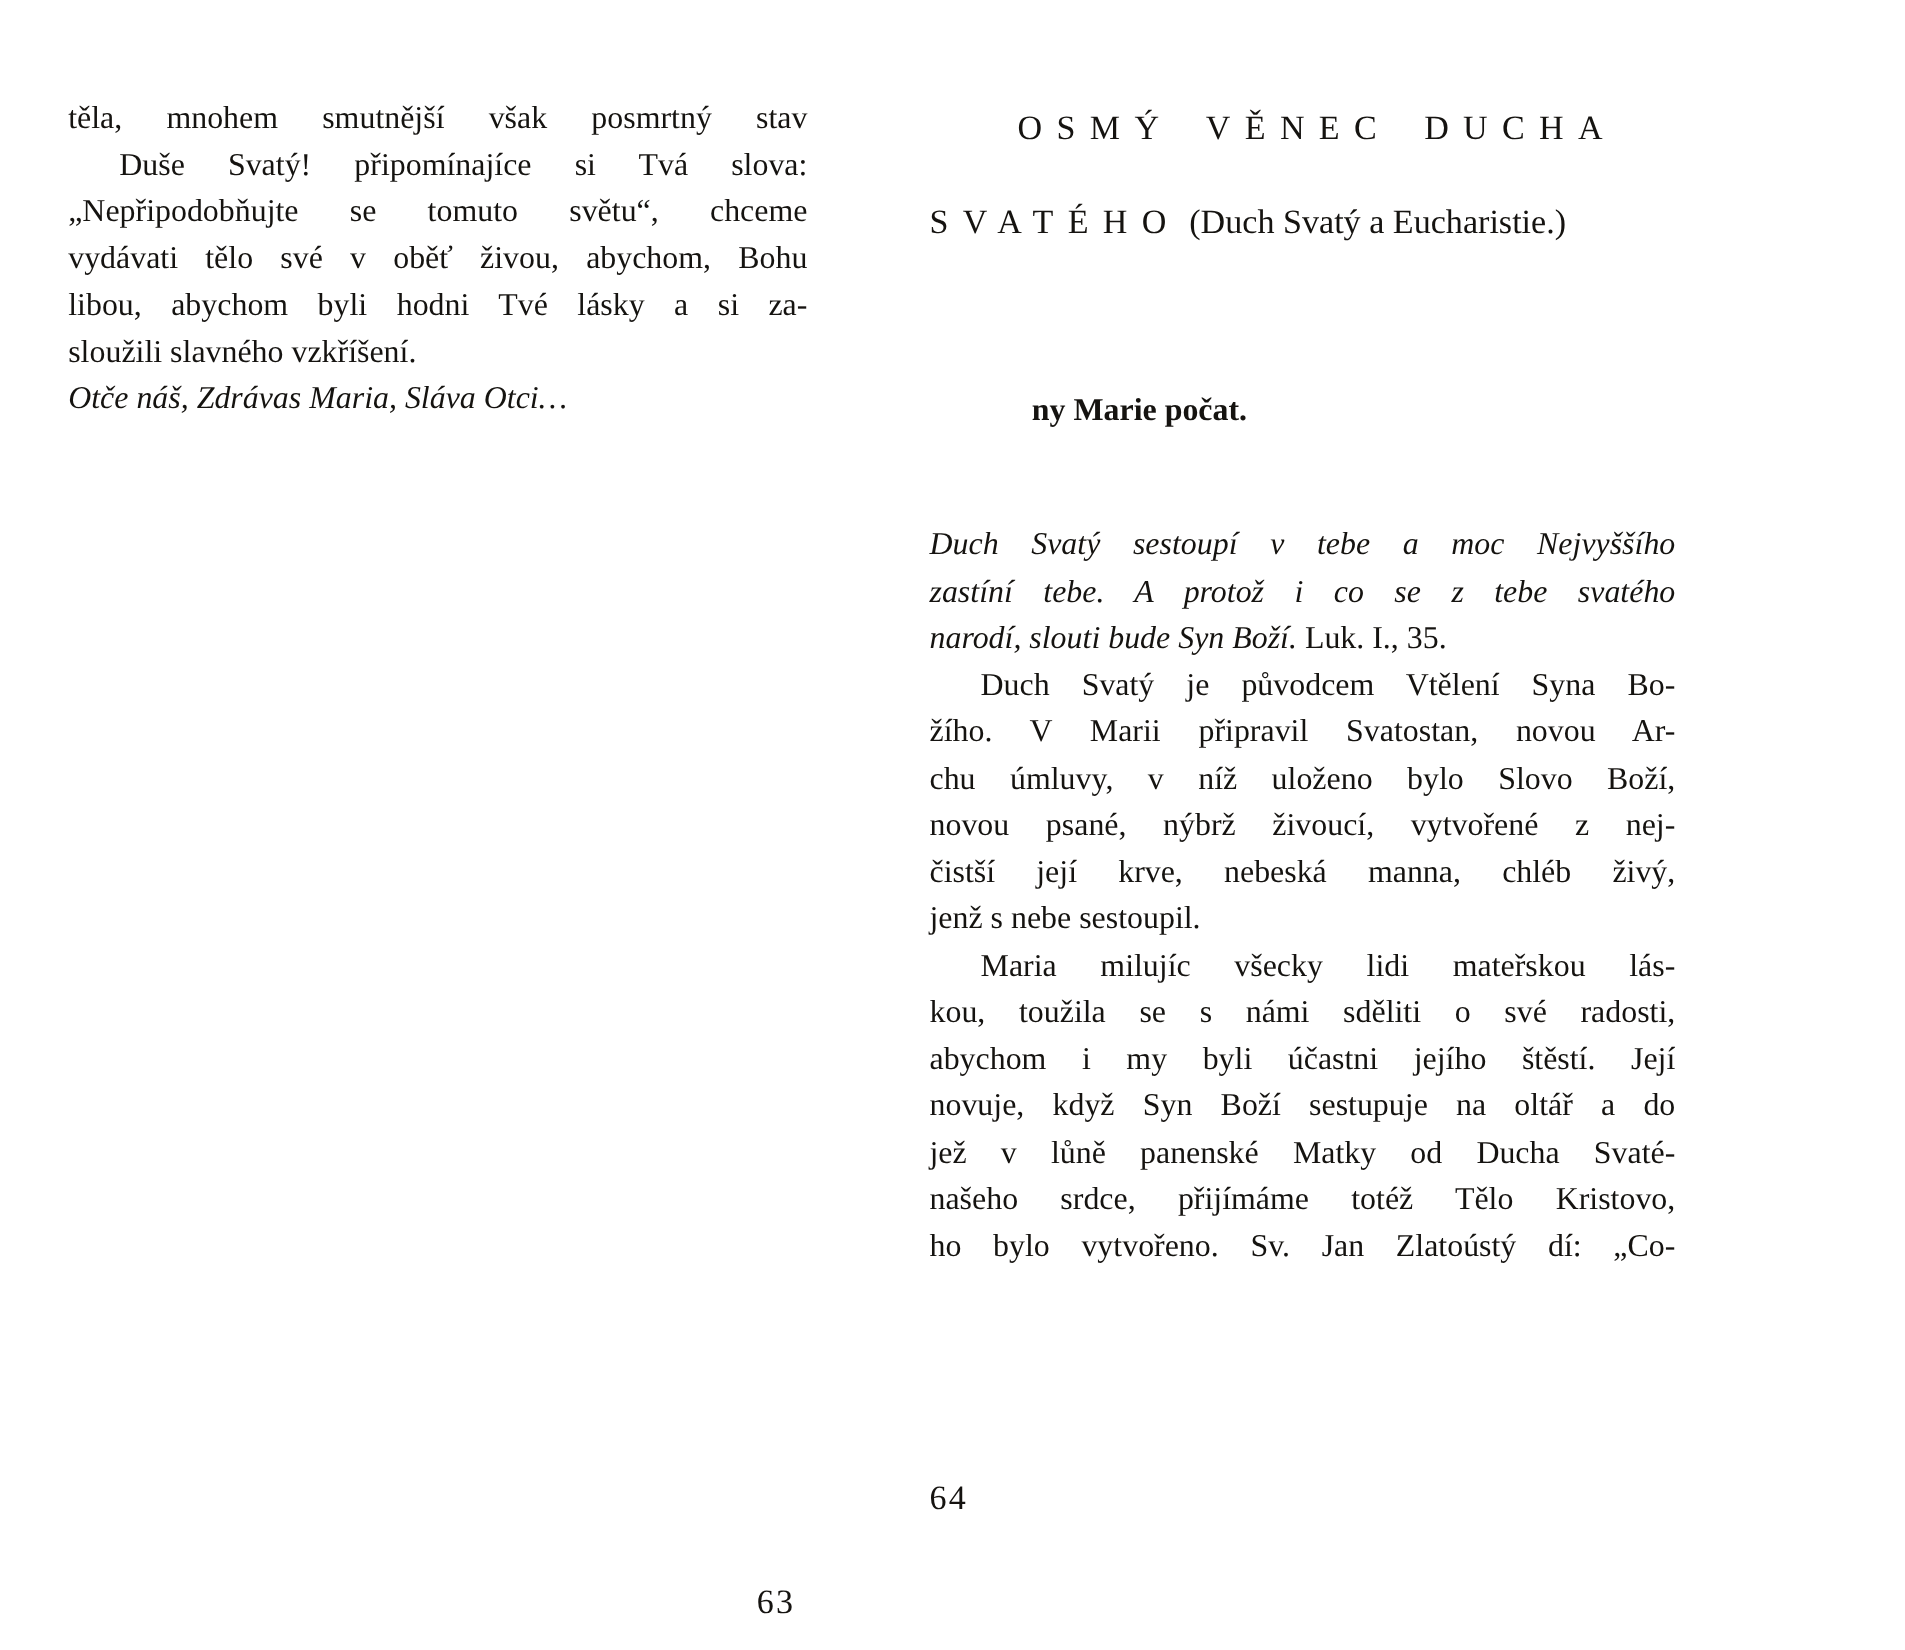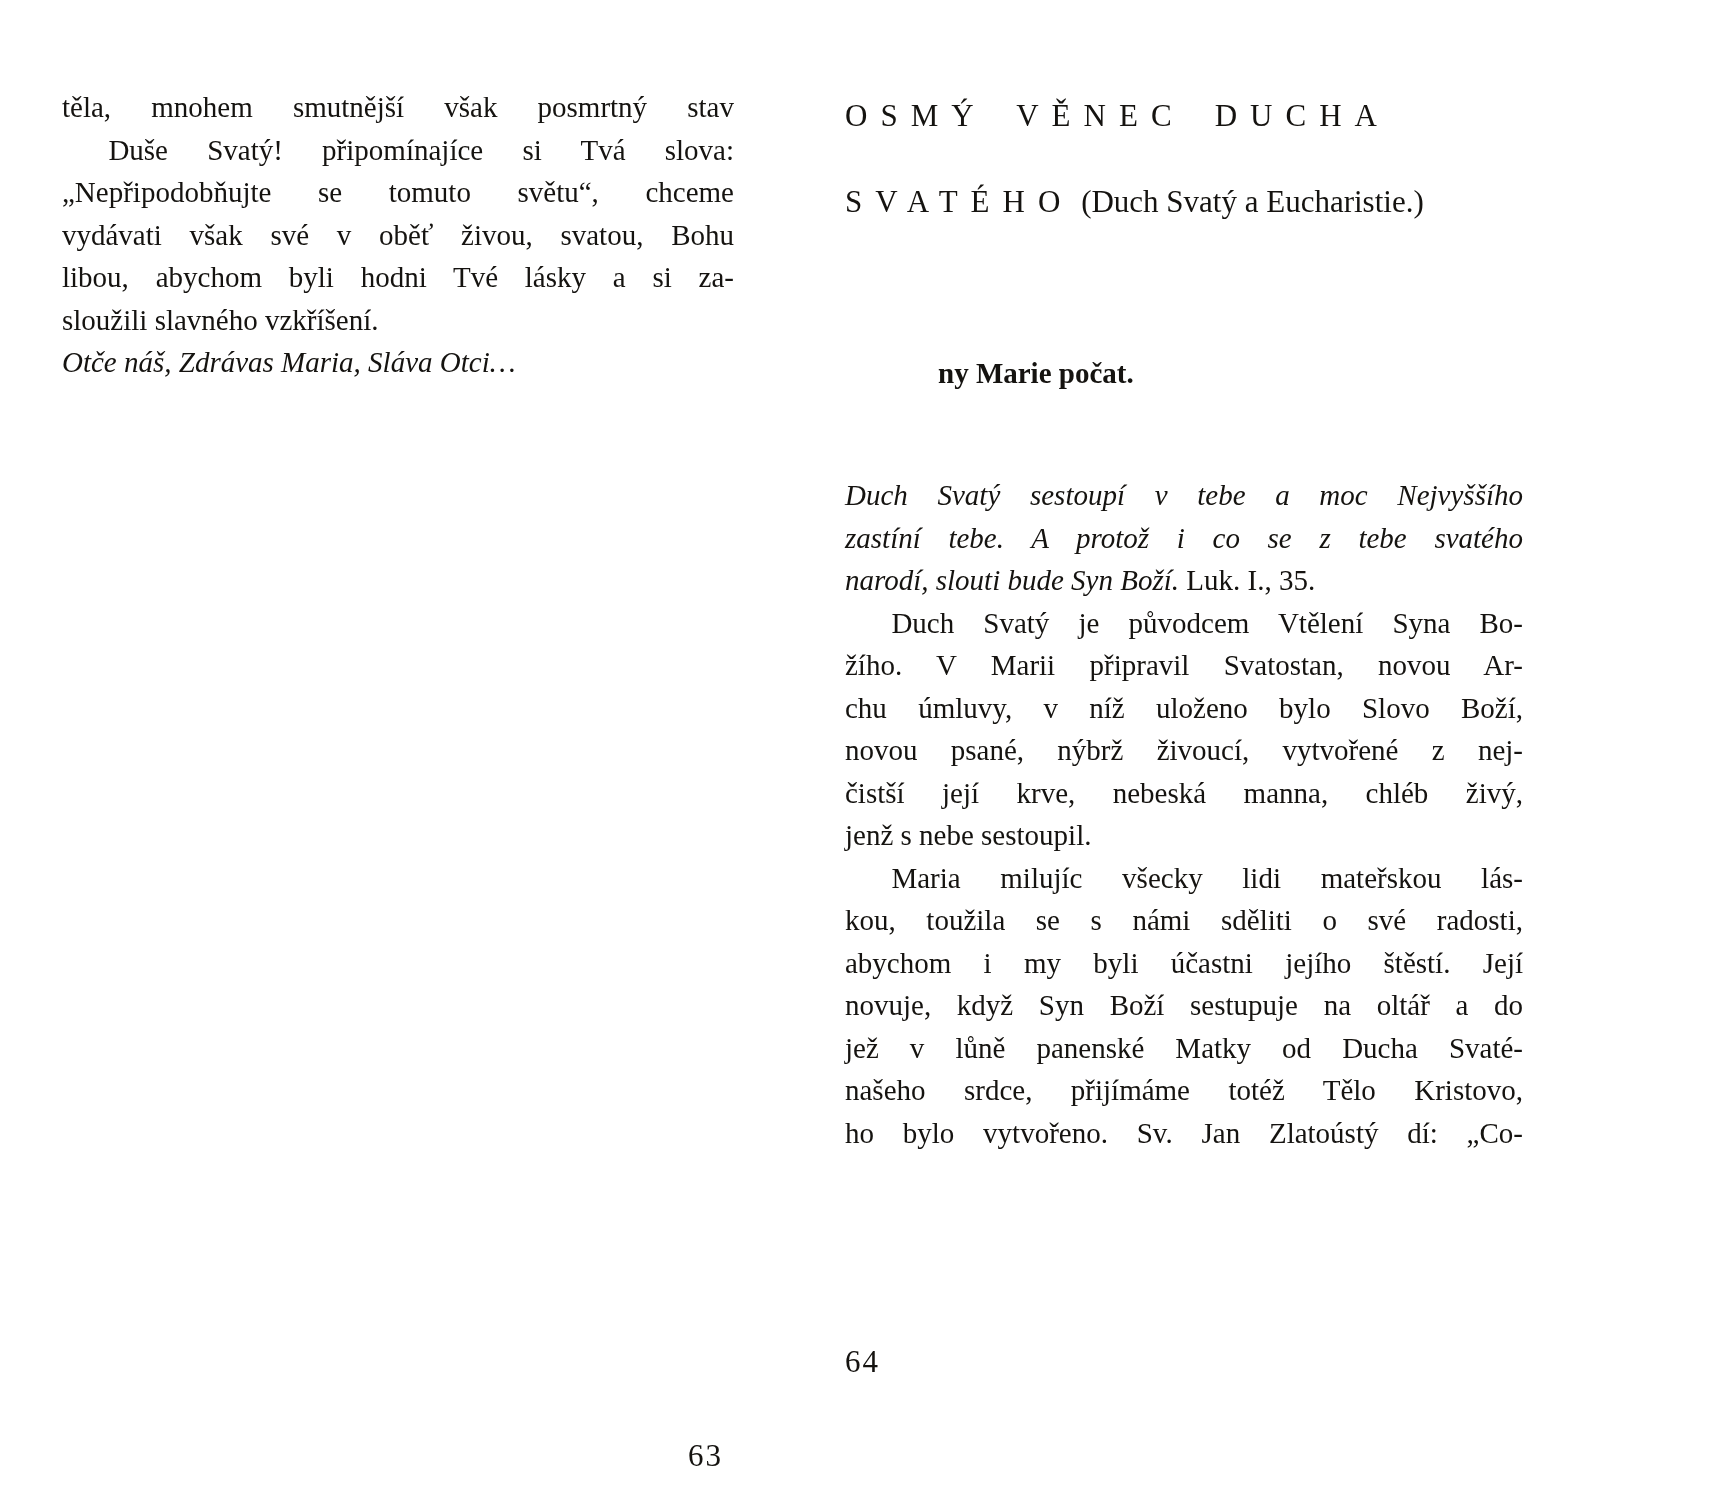--- a/index.html
+++ b/index.html
@@ -27,21 +27,21 @@
   }
   .line.rag { text-align-last: left; }
   .line.indent { text-indent: 1.6em; }
   .seg.r { font-style: normal; font-weight: normal; }
   .seg.i { font-style: italic; }
   .seg.b { font-weight: bold; }
 
   
   .heading { font-size: 31px; line-height: 40px; }
   .heading .hline { white-space: nowrap; }
-  .heading .hline1 { }
+  .heading .hline1 { margin-left: 80px; }
   .heading .hline2 { margin-top: 46px; }
   .sp { letter-spacing: 0.42em; word-spacing: 0.30em; }
 
   
   .page-number {
     position: absolute;
     font-size: 31px;
     letter-spacing: 2px;
   }
 
@@ -56,21 +56,21 @@
 <body>
 
 <section>
   <div id="left-text" class="page-block text-col">
       <div class="para">
         <div class="line"><span class="seg r">těla, mnohem smutnější však posmrtný stav</span></div>
       </div>
       <div class="para">
         <div class="line indent"><span class="seg r">Duše Svatý! připomínajíce si Tvá slova:</span></div>
         <div class="line"><span class="seg r">„Nepřipodobňujte se tomuto světu“, chceme</span></div>
-        <div class="line"><span class="seg r">vydávati však své v oběť živou, svatou, Bohu</span></div>
+        <div class="line"><span class="seg r">vydávati tělo své v oběť živou, abychom, Bohu</span></div>
         <div class="line"><span class="seg r">libou, abychom byli hodni Tvé lásky a si za-</span></div>
         <div class="line rag"><span class="seg r">sloužili slavného vzkříšení.</span></div>
       </div>
       <div class="para">
         <div class="line rag"><span class="seg i">Otče náš, Zdrávas Maria, Sláva Otci…</span></div>
       </div>
     </div>
   <div id="left-pagenum" class="page-number">63</div>
 </section>
 

